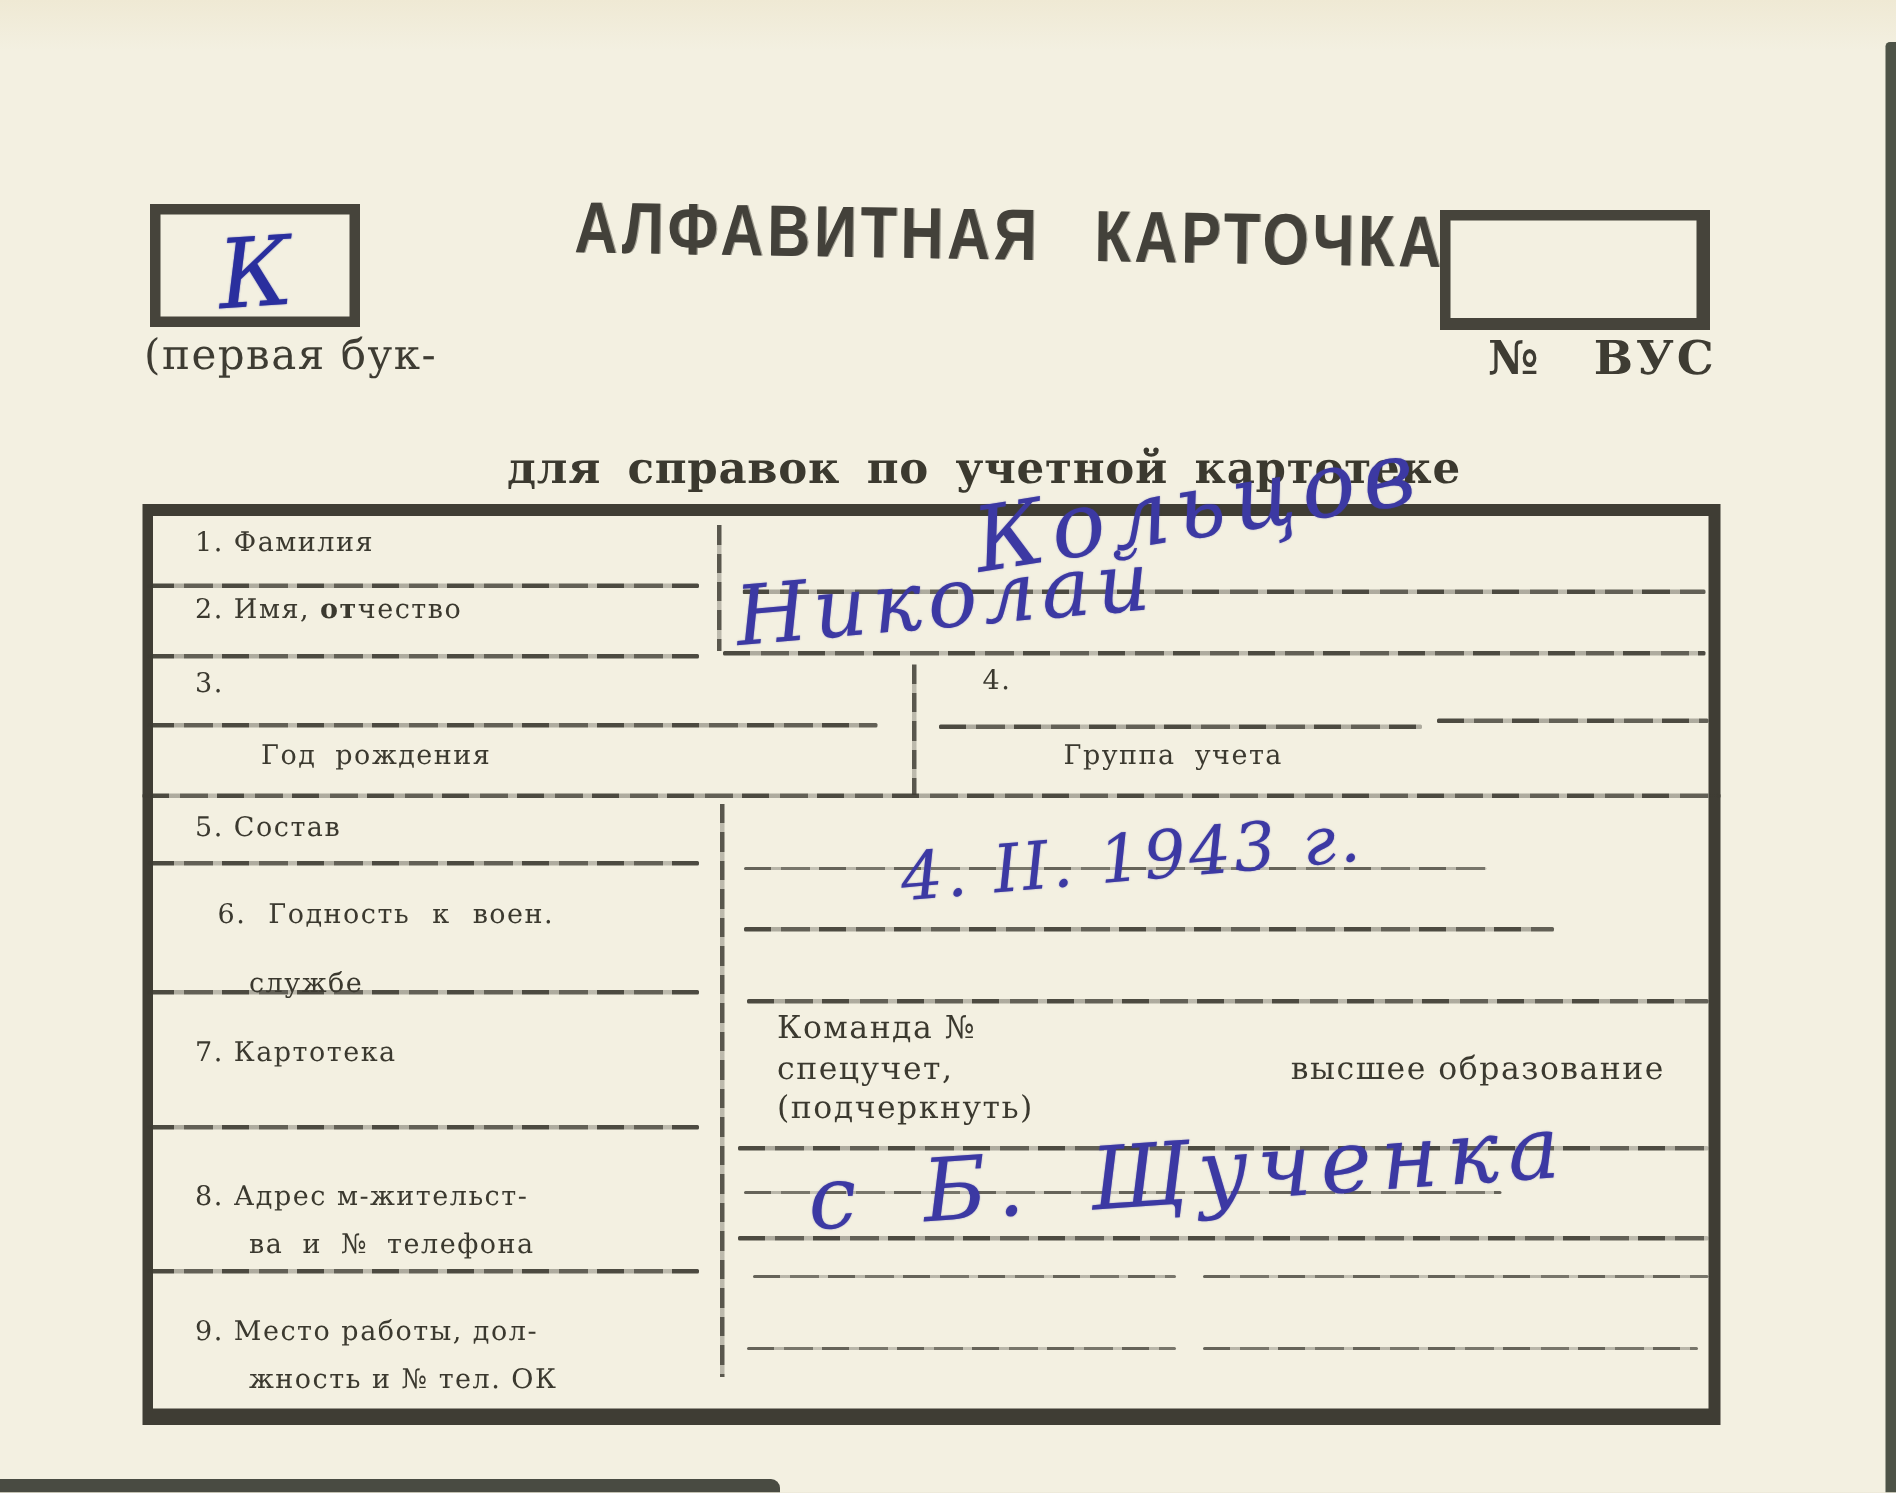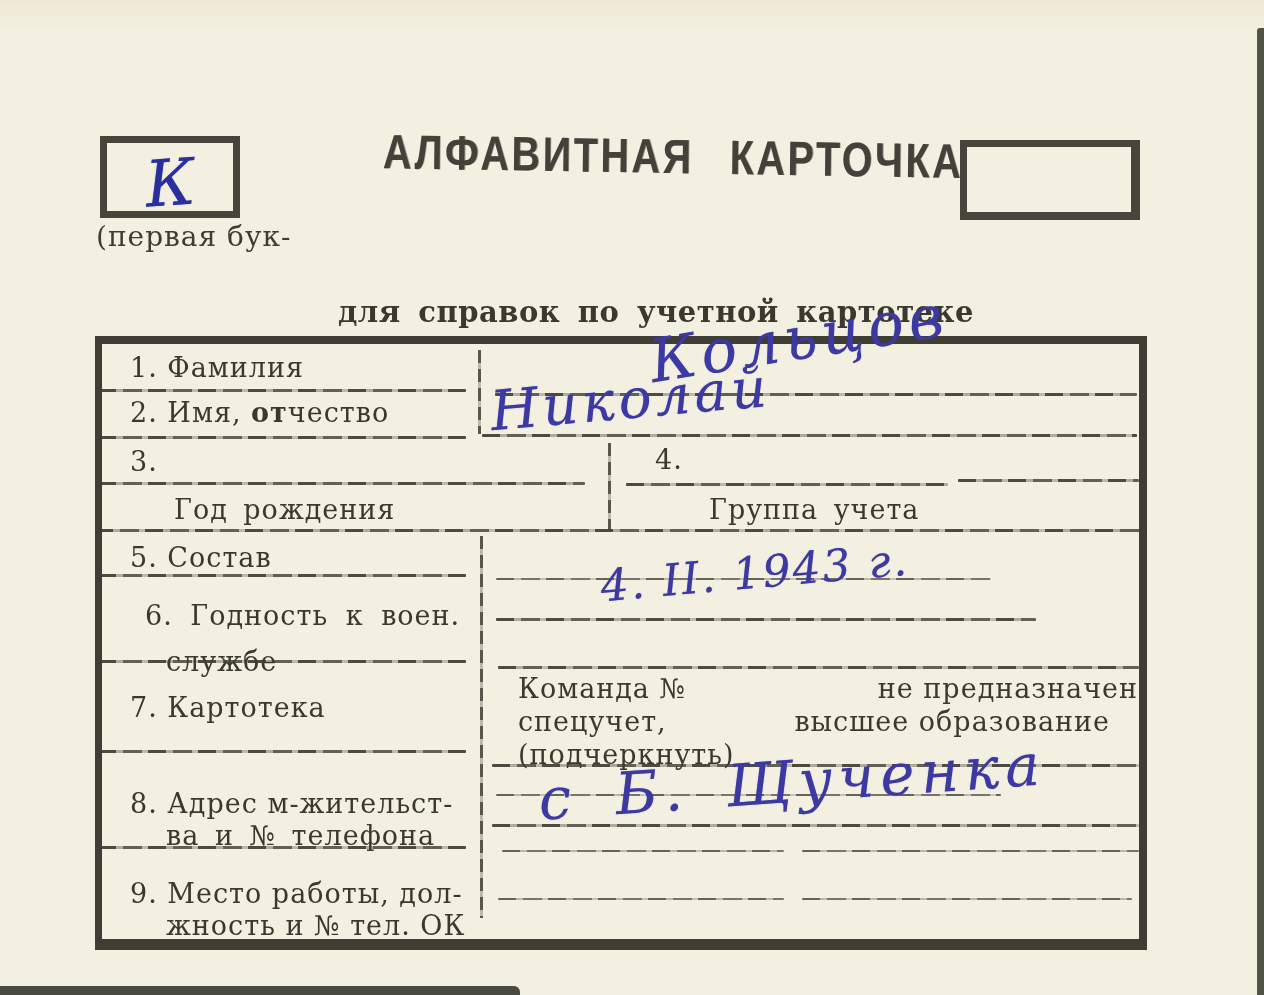--- a/index.html
+++ b/index.html
@@ -33,30 +33,30 @@
     text-shadow:1px 0 0 rgba(67,65,58,.45);white-space:nowrap;}
   .vus-box{position:absolute;left:960px;top:140px;width:180px;height:80px;
     border:solid #46443b;border-width:7px 9px 8px 7px;box-sizing:border-box;}
   .vus-label{position:absolute;left:992px;top:221px;font-size:31px;font-weight:600;
     color:var(--color-ink-print,#3e3c33);letter-spacing:2px;word-spacing:22px;}
   .subtitle{position:absolute;left:338px;top:295px;font-size:29px;font-weight:700;
     color:#3b392f;letter-spacing:.5px;word-spacing:7px;}
   
   .card-table{position:absolute;left:95px;top:336px;width:1052px;height:614px;
     border:solid #3f3d34;border-width:8px 8px 11px 7px;box-sizing:border-box;}
-  .cell{position:absolute;font-size:27px;color:#3b392f;letter-spacing:1px;
+  .cell{position:absolute;font-size:18px;color:#3b392f;letter-spacing:1px;
     white-space:nowrap;line-height:1.15;}
   .b{font-weight:700;}
   .rule{position:absolute;height:3px;border-radius:1px;
     background:repeating-linear-gradient(90deg,rgba(62,60,51,.92) 0 18px,rgba(62,60,51,.38) 18px 25px,rgba(62,60,51,.8) 25px 44px,rgba(62,60,51,.3) 44px 50px);}
   .rule.thin{height:2px;opacity:.85;}
   .vrule{position:absolute;width:3px;
     background:repeating-linear-gradient(180deg,rgba(62,60,51,.85) 0 13px,rgba(62,60,51,.3) 13px 19px);}
   .komanda{position:absolute;left:416px;top:330px;width:620px;
-    font-size:27px;color:#3b392f;letter-spacing:1px;line-height:1.12;}
+    font-size:21px;color:#3b392f;letter-spacing:1px;line-height:1.12;}
   .komanda .row{display:flex;justify-content:space-between;white-space:nowrap;}
   .komanda .row+.row{margin-top:3px;}
   
   .hw{position:absolute;font-family:"DejaVu Serif",serif;font-style:italic;
     color:var(--color-ink-pen,#3c39a3);white-space:nowrap;line-height:1;
     text-shadow:0 0 1px rgba(60,57,163,.55);}
   .hw.surname{left:648px;top:308px;font-size:60px;letter-spacing:5px;transform:rotate(-9deg);}
   .hw.given{left:490px;top:372px;font-size:55px;letter-spacing:4px;transform:rotate(-5deg);}
   .hw.date{left:600px;top:551px;font-size:44px;letter-spacing:2px;transform:rotate(-5deg);}
   .hw.address{left:538px;top:753px;font-size:58px;letter-spacing:6px;word-spacing:14px;transform:rotate(-4deg);}
@@ -72,20 +72,21 @@
   <div class="letter-box">
     <span class="letter">К</span>
   </div>
   <div class="letter-caption">
     <div>(первая бук-</div>
   </div>
 
   <div class="card-title">АЛФАВИТНАЯ КАРТОЧКА</div>
 
   <div class="vus-box"></div>
+  <div class="vus-label">№ ВУС</div>
 
   <div class="subtitle">для справок по учетной картотеке</div>
 
   <div class="card-table">
 
     <div class="cell" style="left:28px;top:8px;">1. Фамилия</div>
     <div class="rule" style="left:-4px;top:45px;width:368px;"></div>
     <div class="rule" style="left:393px;top:49px;width:642px;"></div>
     <div class="vrule" style="left:376px;top:6px;height:84px;"></div>
 
@@ -111,21 +112,20 @@
     <div class="rule" style="left:394px;top:274px;width:540px;"></div>
     <div class="cell" style="left:43px;top:256px;word-spacing:8px;">6. Годность к воен.</div>
     <div class="cell" style="left:64px;top:302px;">службе</div>
     <div class="rule" style="left:-4px;top:316px;width:368px;"></div>
     <div class="rule" style="left:396px;top:322px;width:641px;"></div>
 
     <div class="cell" style="left:28px;top:348px;">7. Картотека</div>
     <div class="komanda">
       <div class="row">
         <span>Команда №</span>
-        <span>не предназначен</span>
       </div>
       <div class="row">
         <span>спецучет,</span>
         <span style="margin-right:28px;">высшее образование</span>
       </div>
       <div class="row">
         <span>(подчеркнуть)</span>
       </div>
     </div>
     <div class="rule" style="left:-4px;top:406px;width:368px;"></div>

